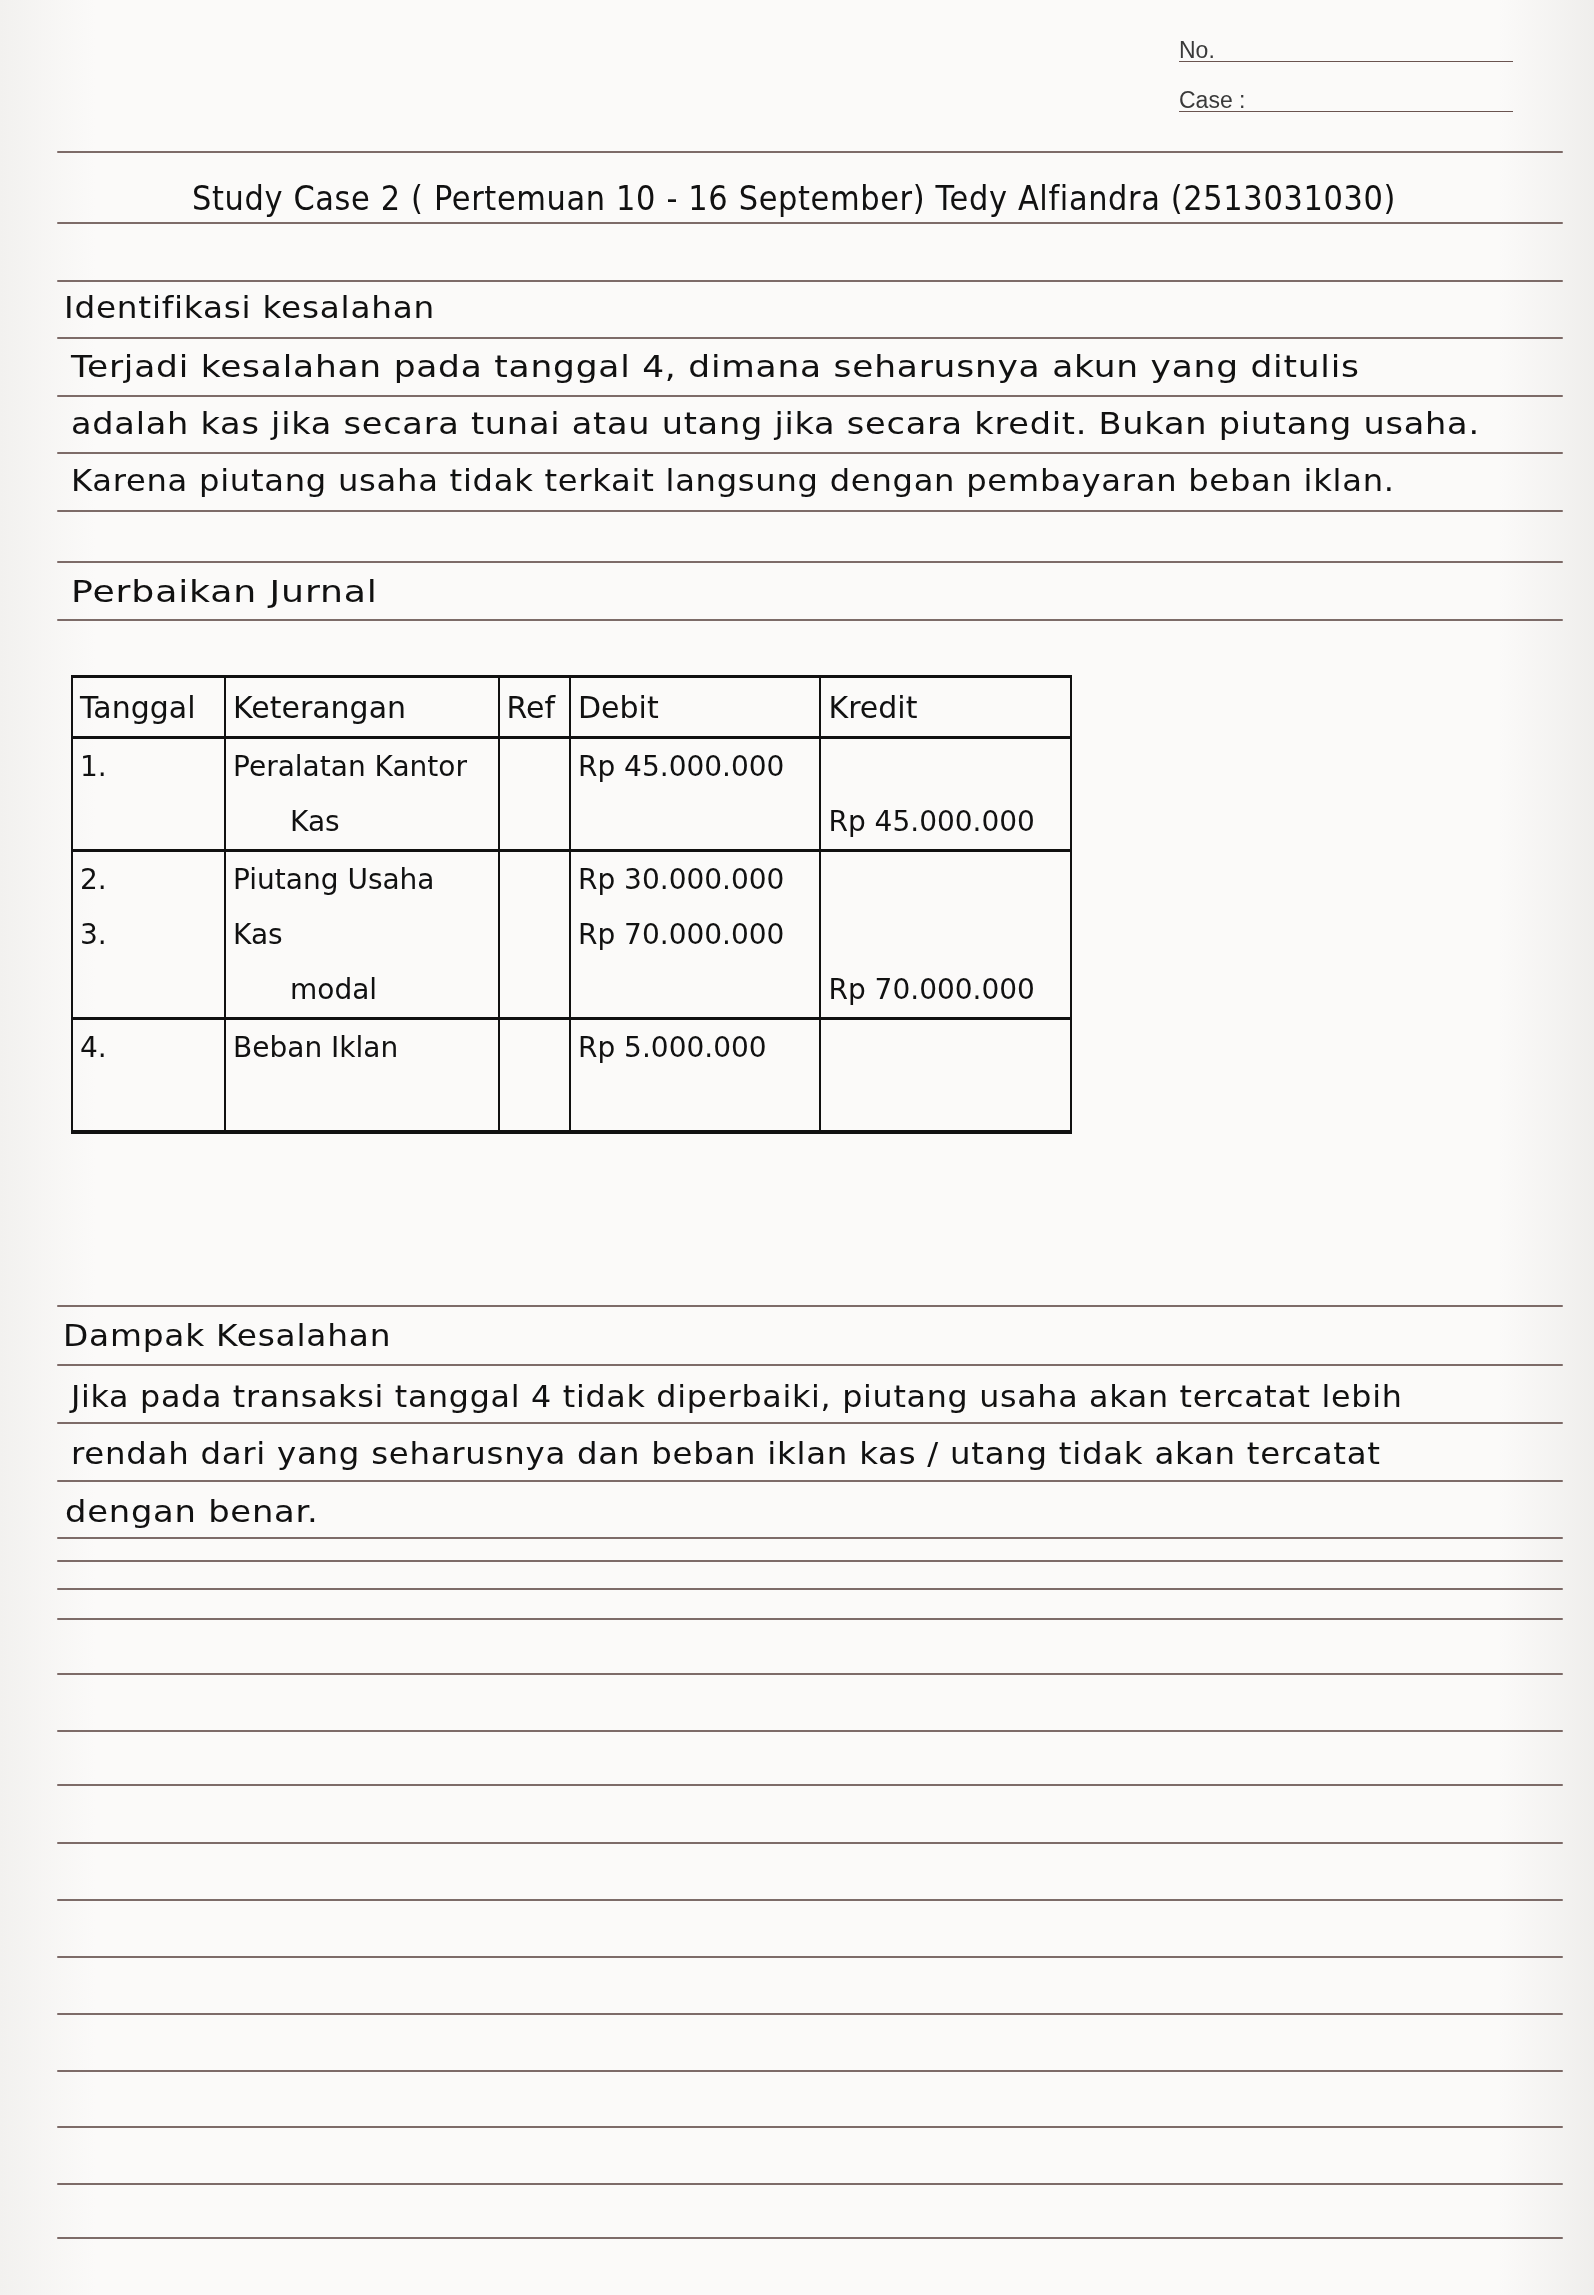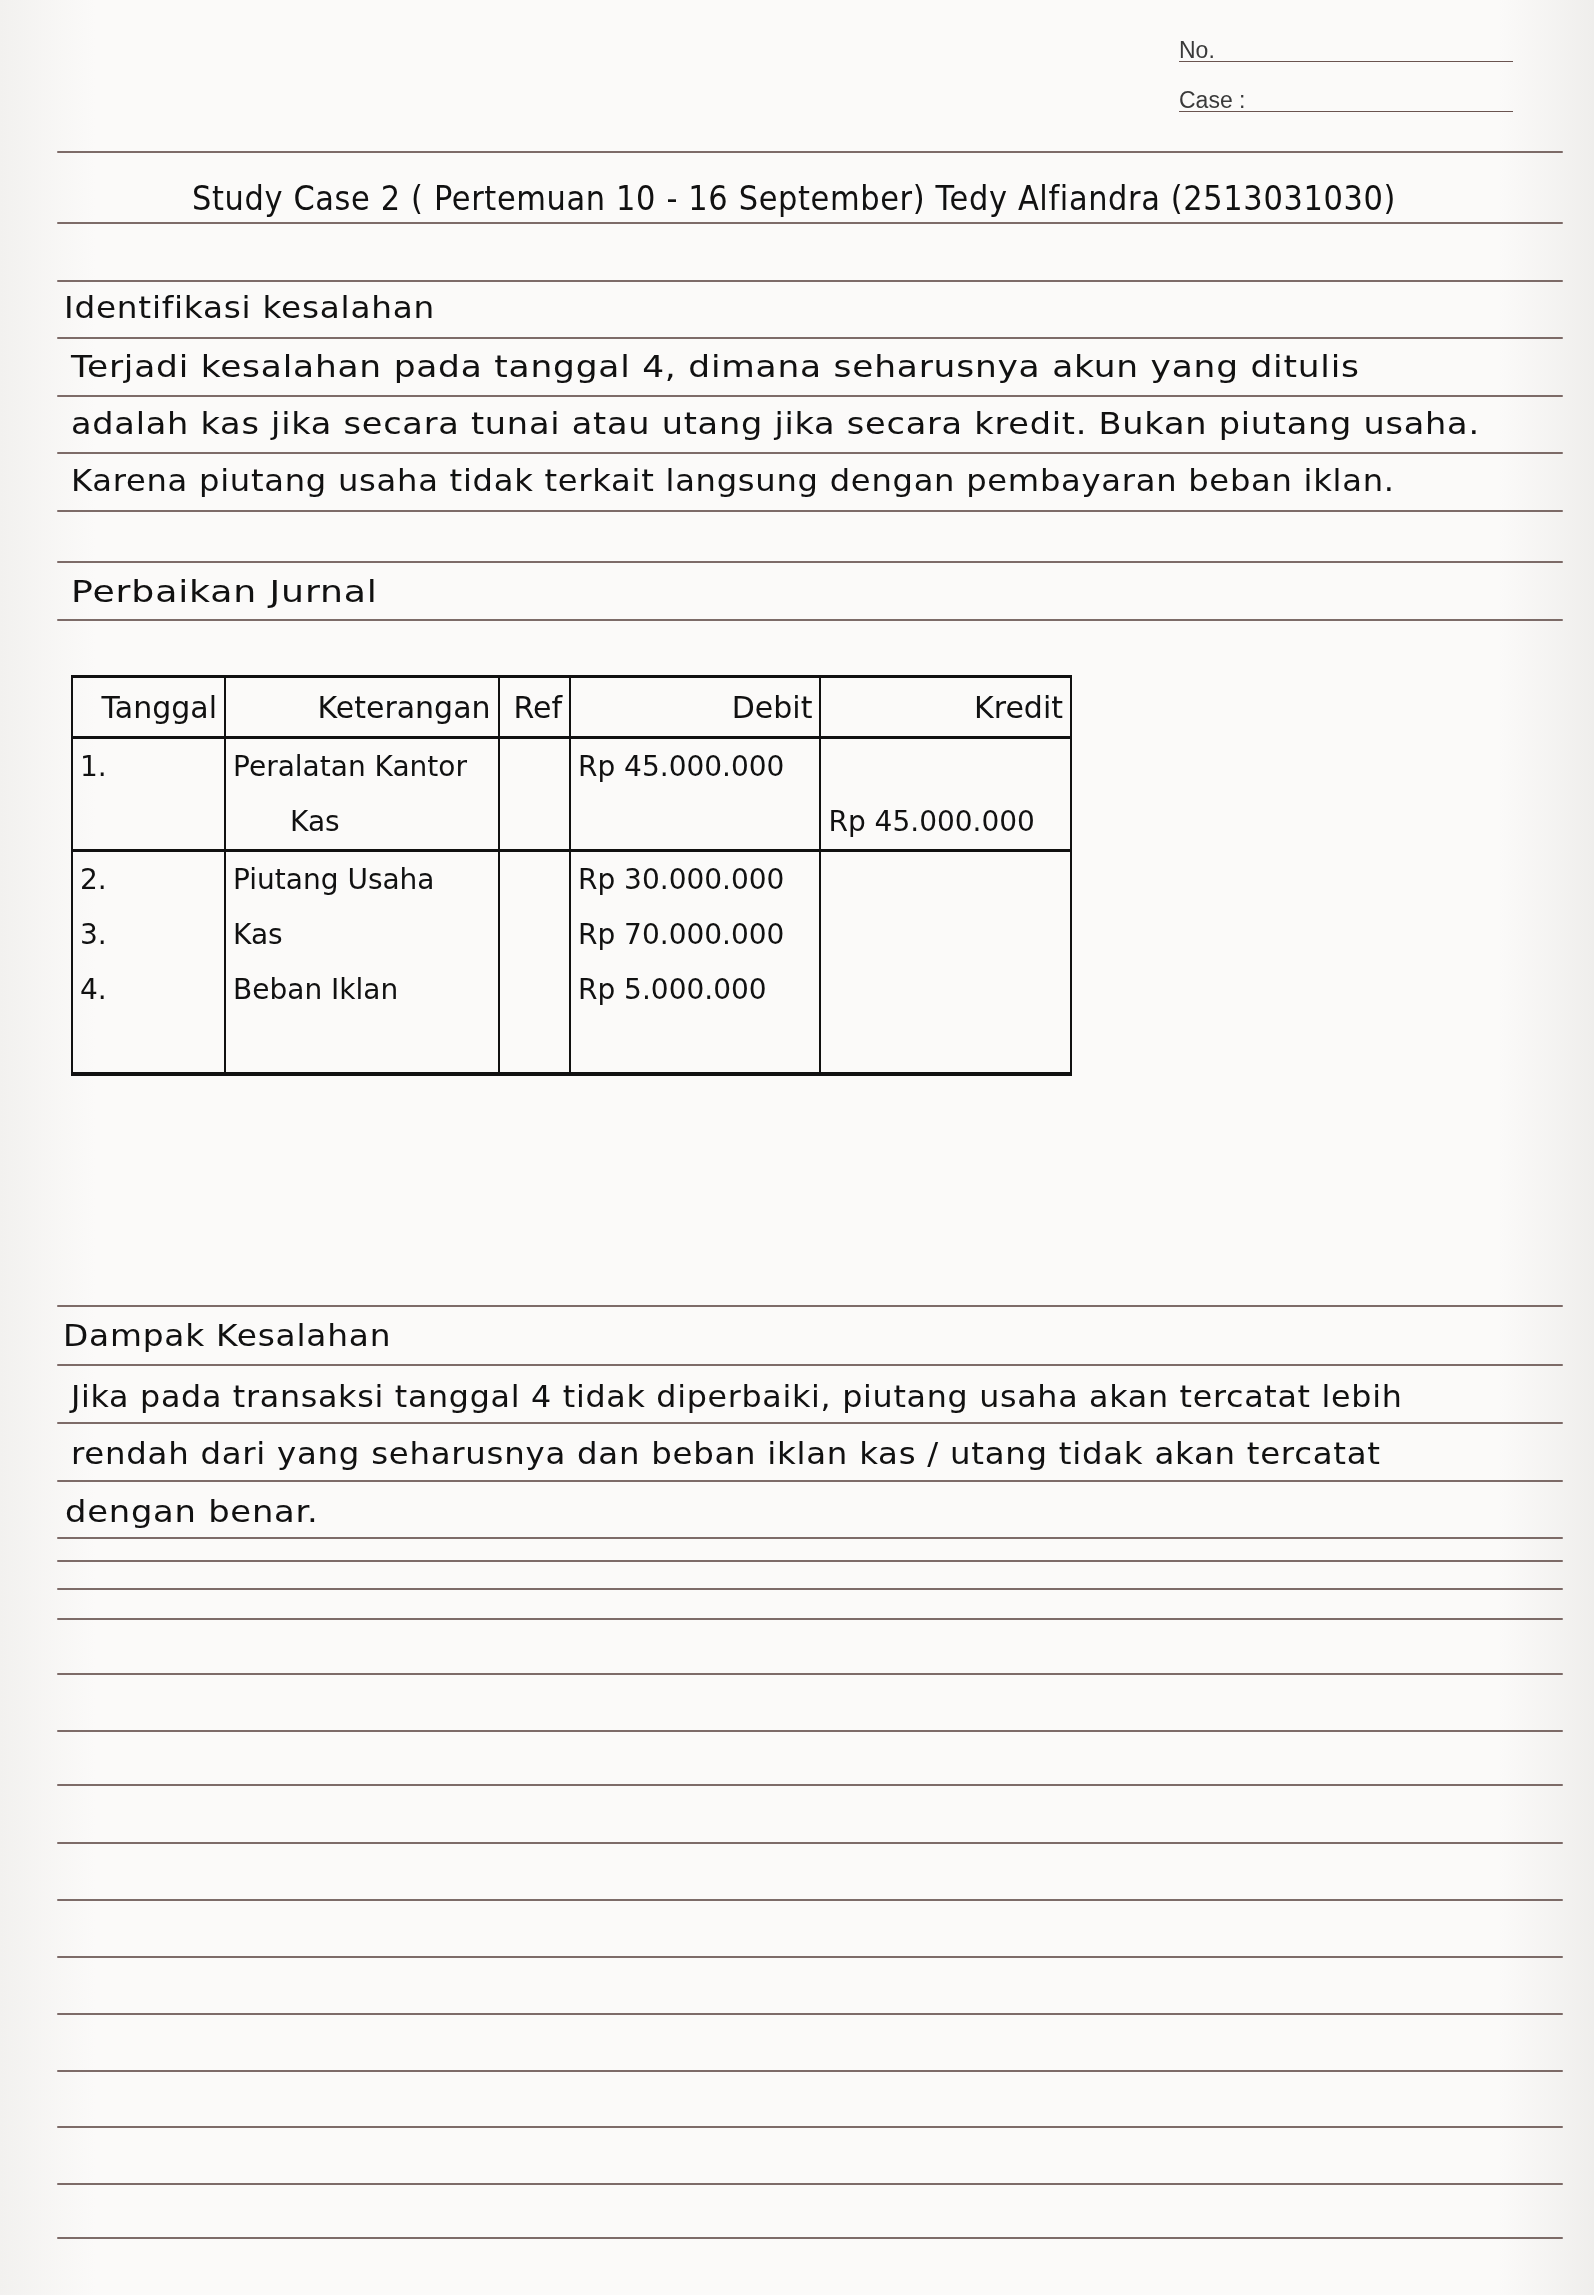--- a/index.html
+++ b/index.html
@@ -30,21 +30,21 @@
   .journal-table {
     position: absolute; left: 71px; top: 675px; width: 1001px;
     border-collapse: collapse;
   }
   .journal-table th, .journal-table td {
     border-left: 2.8px solid #111; border-right: 2.8px solid #111;
     font-family: "DejaVu Sans", sans-serif; font-weight: normal;
     font-size: 28px; height: 55px; padding: 0 7px; text-align: left;
     vertical-align: middle; white-space: nowrap; color: #111;
   }
-  .journal-table th { text-align: right; border-top: 3.6px solid #111; border-bottom: 3.6px solid #111; font-size: 30px; height: 58px; }
+  .journal-table th { text-align: left; border-top: 3.6px solid #111; border-bottom: 3.6px solid #111; font-size: 30px; height: 58px; }
   .journal-table tr.group-end td { border-bottom: 3.6px solid #111; }
   .journal-table tr.last td { border-bottom: 4.3px solid #111; }
   .indent-1 { padding-left: 64px !important; }
   .indent-2 { padding-left: 78px !important; }
   .col-tanggal { width: 142px; }
   .col-ket { width: 263px; }
   .col-ref { width: 57px; }
   .col-debit { width: 241px; }
   .col-kredit { width: 241px; }
 </style>
@@ -137,20 +137,27 @@
         <td></td>
       </tr>
 
       <tr>
         <td>3.</td>
         <td>Kas</td>
         <td></td>
         <td>Rp 70.000.000</td>
         <td></td>
       </tr>
+      <tr class="group-end">
+        <td></td>
+        <td class="indent-1">modal</td>
+        <td></td>
+        <td></td>
+        <td>Rp 70.000.000</td>
+      </tr>
 
       <tr>
         <td>4.</td>
         <td>Beban Iklan</td>
         <td></td>
         <td>Rp 5.000.000</td>
         <td></td>
       </tr>
       <tr class="last">
         <td></td>

